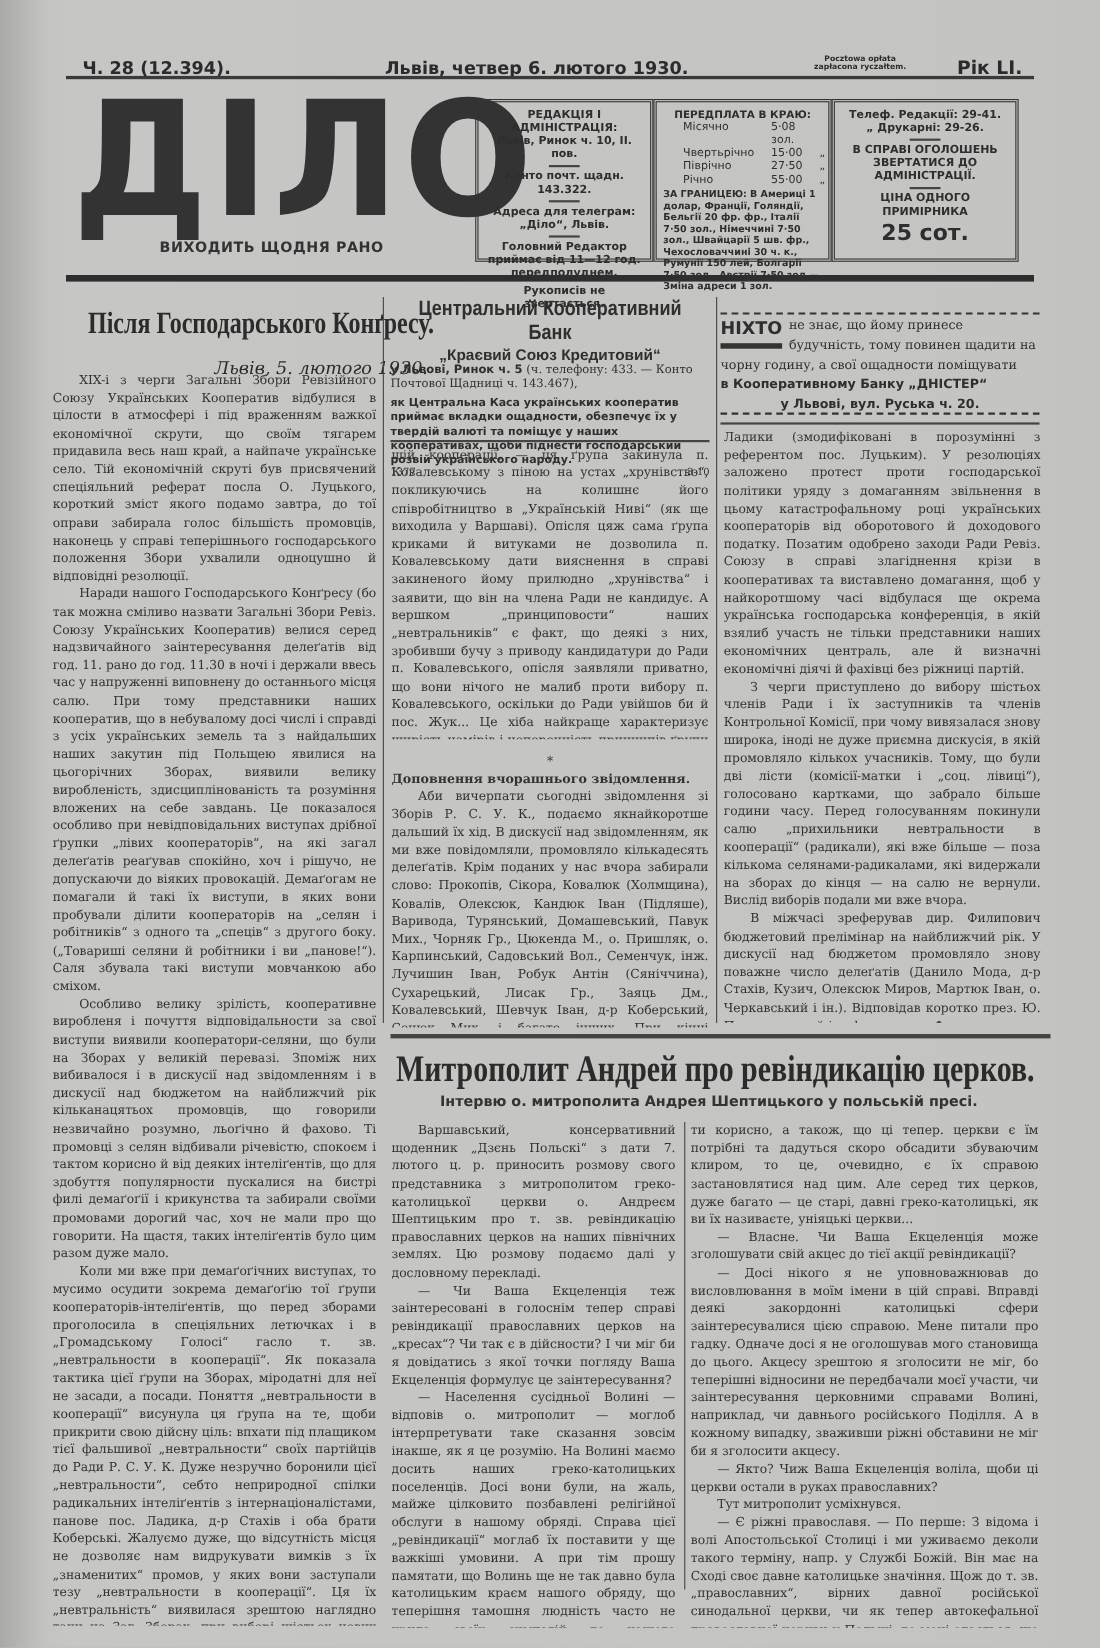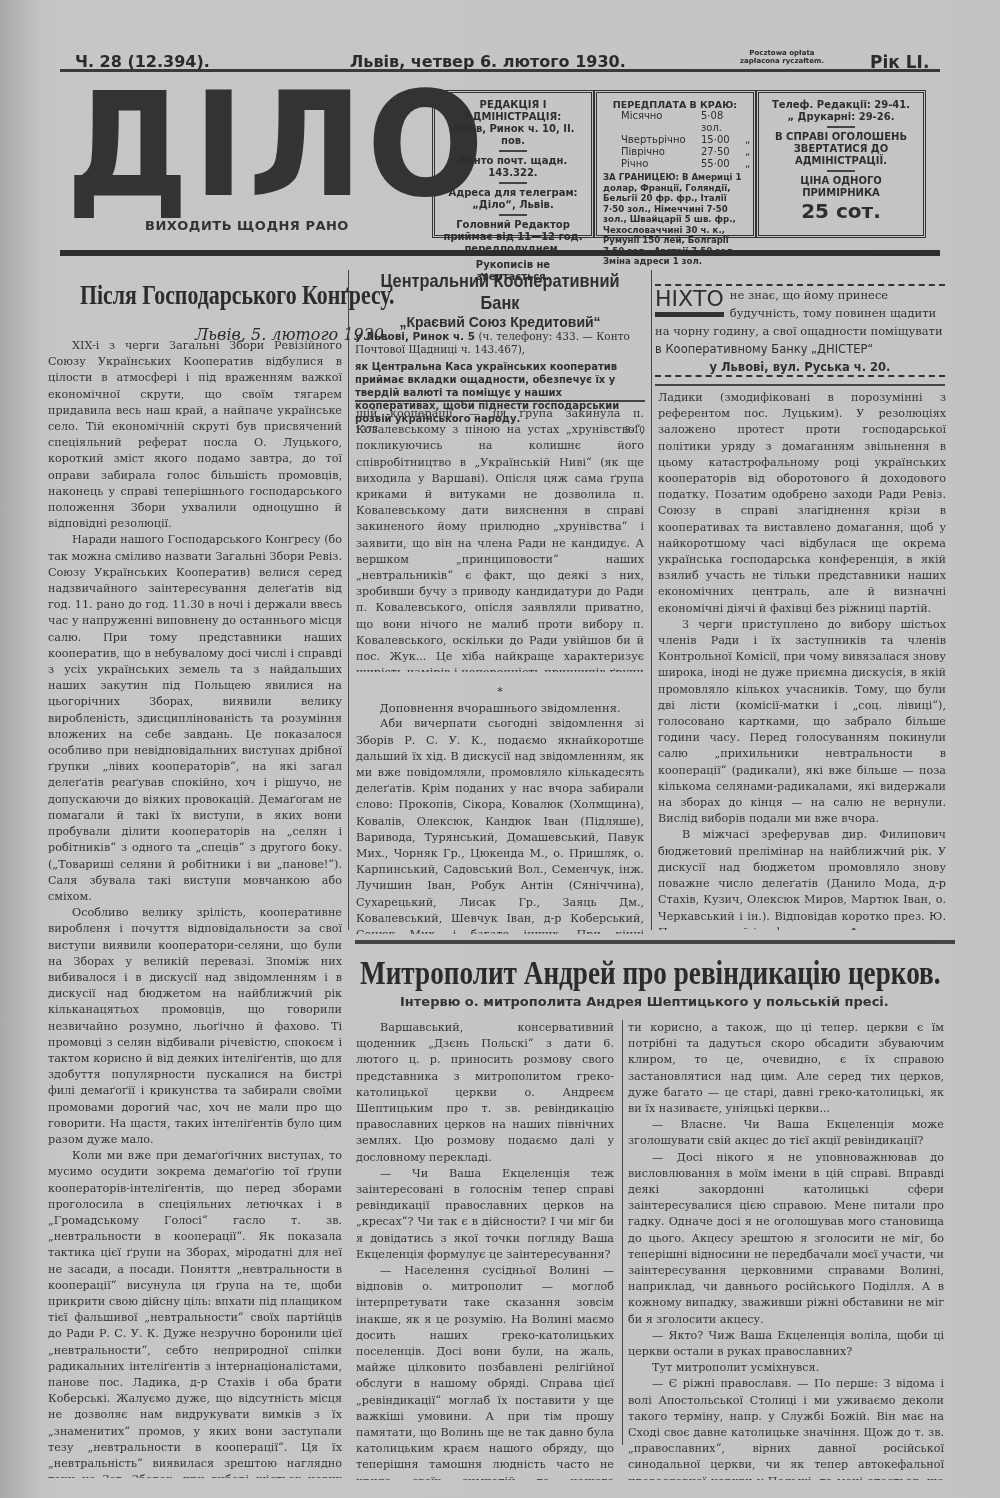--- a/index.html
+++ b/index.html
@@ -52,29 +52,29 @@
     font-family:"Liberation Serif", serif; font-size:28px; line-height:30px; color:#2b2b2b;
     transform:scaleX(0.78); transform-origin:left center; white-space:nowrap; font-weight:bold;
   }
   .dateital { position:absolute; left:195px; top:325px; font-style:italic; font-size:16px; }
   .bank-ad { position:absolute; left:355px; top:270px; width:290px; text-align:center; color:#2f2f2f; }
   .bank-ad .t1 { font-family:"Liberation Sans", sans-serif; font-weight:bold; font-size:19px; line-height:22px; transform:scaleX(0.86); }
   .bank-ad .t2 { font-family:"Liberation Sans", sans-serif; font-weight:bold; font-size:14px; line-height:16px; }
   .bank-ad .t3 { font-size:10.5px; line-height:13px; text-align:left; }
   .bank-ad .t4 { font-family:"DejaVu Sans", sans-serif; font-weight:bold; font-size:10px; line-height:13px; text-align:left; margin-top:4px; }
   .nixto-ad { position:absolute; left:655px; top:286px; width:290px; font-size:11.5px; line-height:18px; color:#2f2f2f; }
-  .nixto-word { float:left; font-family:"DejaVu Sans", sans-serif; font-weight:normal; font-size:22px; line-height:26px; border-bottom:5px solid #333; margin-right:6px; }
+  .nixto-word { float:left; font-family:"DejaVu Sans", sans-serif; font-weight:bold; font-size:16px; line-height:26px; border-bottom:5px solid #333; margin-right:6px; }
   .dashrule { position:absolute; height:0; border-top:2px dashed #333; }
   .h-big {
     position:absolute; left:360px; top:955px; width:600px; white-space:nowrap;
     font-family:"Liberation Serif", serif; font-weight:bold; font-size:34px; line-height:36px; color:#2b2b2b;
     transform:scaleX(0.80); transform-origin:left center;
   }
   .sub-big { position:absolute; left:400px; top:994px; font-family:"DejaVu Sans", sans-serif; font-weight:bold; font-size:13px; color:#333; }
-  .small-h { text-align:center; font-weight:normal; font-size:11.5px; margin:6px 0 4px; text-indent:0 !important; }
+  .small-h { text-align:left; font-weight:bold; font-size:11.5px; margin:6px 0 4px; text-indent:0 !important; }
   .star { text-align:center; text-indent:0 !important; }
   .hrule { position:absolute; height:2px; background:#444; }
 </style>
 </head>
 <body>
 
 <div class="page">
 
   <div class="masthead-top">
     <span class="issue">Ч. 28 (12.394).</span>
@@ -169,40 +169,40 @@
     <p class="star">*</p>
     <p class="small-h">Доповнення вчорашнього звідомлення.</p>
     <p>Аби вичерпати сьогодні звідомлення зі Зборів Р. С. У. К., подаємо якнайкоротше дальший їх хід. В дискусії над звідомленням, як ми вже повідомляли, промовляло кількадесять делеґатів. Крім поданих у нас вчора забирали слово: Прокопів, Сікора, Ковалюк (Холмщина), Ковалів, Олексюк, Кандюк Іван (Підляше), Варивода, Турянський, Домашевський, Павук Мих., Чорняк Гр., Цюкенда М., о. Пришляк, о. Карпинський, Садовський Вол., Семенчук, інж. Лучишин Іван, Робук Антін (Сяніччина), Сухарецький, Лисак Гр., Заяць Дм., Ковалевський, Шевчук Іван, д-р Коберський, Сенюк Мих. і багато інших. При кінці промовляв ще пос. О. Луцький, відповідаючи на всі порушені в дискусії справи.</p>
 
   </div>
 
   <div class="dashrule" style="left:655px; top:284px; width:290px;"></div>
   <div class="nixto-ad">
     <span class="nixto-word">НІХТО</span>
     <span>не знає, що йому принесе будучність, тому повинен щадити на чорну годину, а свої ощадности поміщувати</span>
-    <div style="font-family:'DejaVu Sans',sans-serif;font-weight:normal;font-size:11.5px">в Кооперативному Банку „ДНІСТЕР“</div>
+    <div style="font-family:'DejaVu Sans',sans-serif;font-weight:bold;font-size:11.5px">в Кооперативному Банку „ДНІСТЕР“</div>
     <div style="font-family:'DejaVu Sans',sans-serif;font-weight:bold;font-size:11.5px;text-align:center">у Львові, вул. Руська ч. 20.</div>
   </div>
   <div class="dashrule" style="left:655px; top:375px; width:290px;"></div>
   <div class="hrule" style="left:655px; top:384px; width:290px;"></div>
 
   <div class="col" style="left:658px; top:390px; width:288px; height:540px; overflow:hidden;">
     <p style="text-indent:0">Ладики (змодифіковані в порозумінні з референтом пос. Луцьким). У резолюціях заложено протест проти господарської політики уряду з домаганням звільнення в цьому катастрофальному році українських кооператорів від оборотового й доходового податку. Позатим одобрено заходи Ради Ревіз. Союзу в справі злагіднення крізи в кооперативах та виставлено домагання, щоб у найкоротшому часі відбулася ще окрема українська господарська конференція, в якій взялиб участь не тільки представники наших економічних централь, але й визначні економічні діячі й фахівці без ріжниці партій.</p>
     <p>З черги приступлено до вибору шістьох членів Ради і їх заступників та членів Контрольної Комісії, при чому вивязалася знову широка, іноді не дуже приємна дискусія, в якій промовляло кількох учасників. Тому, що були дві лісти (комісії-матки і „соц. лівиці“), голосовано картками, що забрало більше години часу. Перед голосуванням покинули салю „прихильники невтральности в кооперації“ (радикали), які вже більше — поза кількома селянами-радикалами, які видержали на зборах до кінця — на салю не вернули. Вислід виборів подали ми вже вчора.</p>
     <p>В міжчасі зреферував дир. Филипович бюджетовий прелімінар на найближчий рік. У дискусії над бюджетом промовляло знову поважне число делеґатів (Данило Мода, д-р Стахів, Кузич, Олексюк Миров, Мартюк Іван, о. Черкавський і ін.). Відповідав коротко през. Ю. Павликовський і референт дир. Филипович.</p>
 
   </div>
 
   <div class="hrule" style="left:355px; top:940px; width:600px; height:4px;"></div>
 
   <div class="h-big">Митрополит Андрей про ревіндикацію церков.</div>
   <div class="sub-big">Інтервю о. митрополита Андрея Шептицького у польській пресі.</div>
 
   <div class="col" style="left:356px; top:1020px; width:258px; height:460px; overflow:hidden;">
-    <p>Варшавський, консервативний щоденник „Дзєнь Польскі“ з дати 6. лютого ц. р. приносить розмову свого представника з митрополитом греко-католицької церкви о. Андреєм Шептицьким про т. зв. ревіндикацію православних церков на наших північних землях. Цю розмову подаємо далі у дословному перекладі.</p>
+    <p>Варшавський, консервативний щоденник „Дзєнь Польскі“ з дати 7. лютого ц. р. приносить розмову свого представника з митрополитом греко-католицької церкви о. Андреєм Шептицьким про т. зв. ревіндикацію православних церков на наших північних землях. Цю розмову подаємо далі у дословному перекладі.</p>
     <p>— Чи Ваша Екцеленція теж заінтересовані в голоснім тепер справі ревіндикації православних церков на „кресах“? Чи так є в дійсности? І чи міг би я довідатись з якої точки погляду Ваша Екцеленція формулує це заінтересування?</p>
     <p>— Населення сусідньої Волині — відповів о. митрополит — моглоб інтерпретувати таке сказання зовсім інакше, як я це розумію. На Волині маємо досить наших греко-католицьких поселенців. Досі вони були, на жаль, майже цілковито позбавлені релігійної обслуги в нашому обряді. Справа цієї „ревіндикації“ моглаб їх поставити у ще важкіші умовини. А при тім прошу памятати, що Волинь ще не так давно була католицьким краєм нашого обряду, що теперішня тамошня людність часто не крила своїх симпатій до нашого церковного обряду (і тут о. митрополит вказує на ґазети) і що доля її душ не може бути для нас байдужою.</p>
 
   </div>
   <div class="vrule" style="left:622px; top:1020px; height:425px;"></div>
   <div class="col" style="left:628px; top:1020px; width:316px; height:460px; overflow:hidden;">
     <p style="text-indent:0">ти корисно, а також, що ці тепер. церкви є їм потрібні та дадуться скоро обсадити збуваючим клиром, то це, очевидно, є їх справою застановлятися над цим. Але серед тих церков, дуже багато — це старі, давні греко-католицькі, як ви їх називаєте, уніяцькі церкви...</p>
     <p>— Власне. Чи Ваша Екцеленція може зголошувати свій акцес до тієї акції ревіндикації?</p>
     <p>— Досі нікого я не уповноважнював до висловлювання в моїм імени в цій справі. Вправді деякі закордонні католицькі сфери заінтересувалися цією справою. Мене питали про гадку. Одначе досі я не оголошував мого становища до цього. Акцесу зрештою я зголосити не міг, бо теперішні відносини не передбачали моєї участи, чи заінтересування церковними справами Волині, наприклад, чи давнього російського Поділля. А в кожному випадку, зваживши ріжні обставини не міг би я зголосити акцесу.</p>
     <p>— Якто? Чиж Ваша Екцеленція воліла, щоби ці церкви остали в руках православних?</p>

